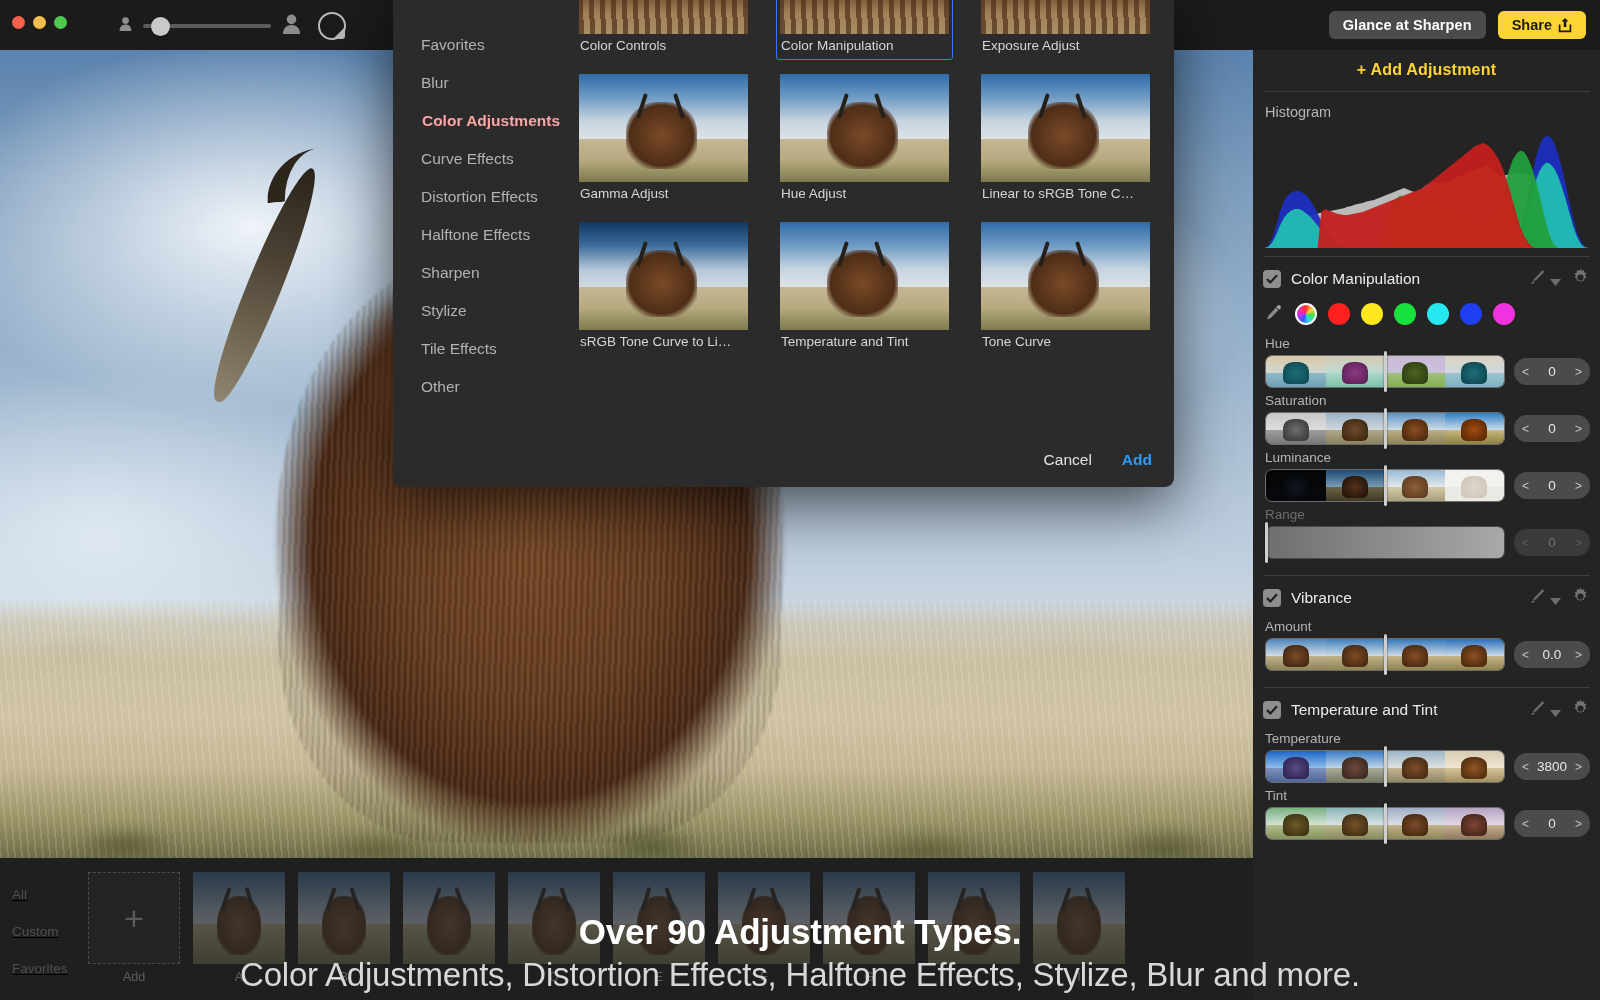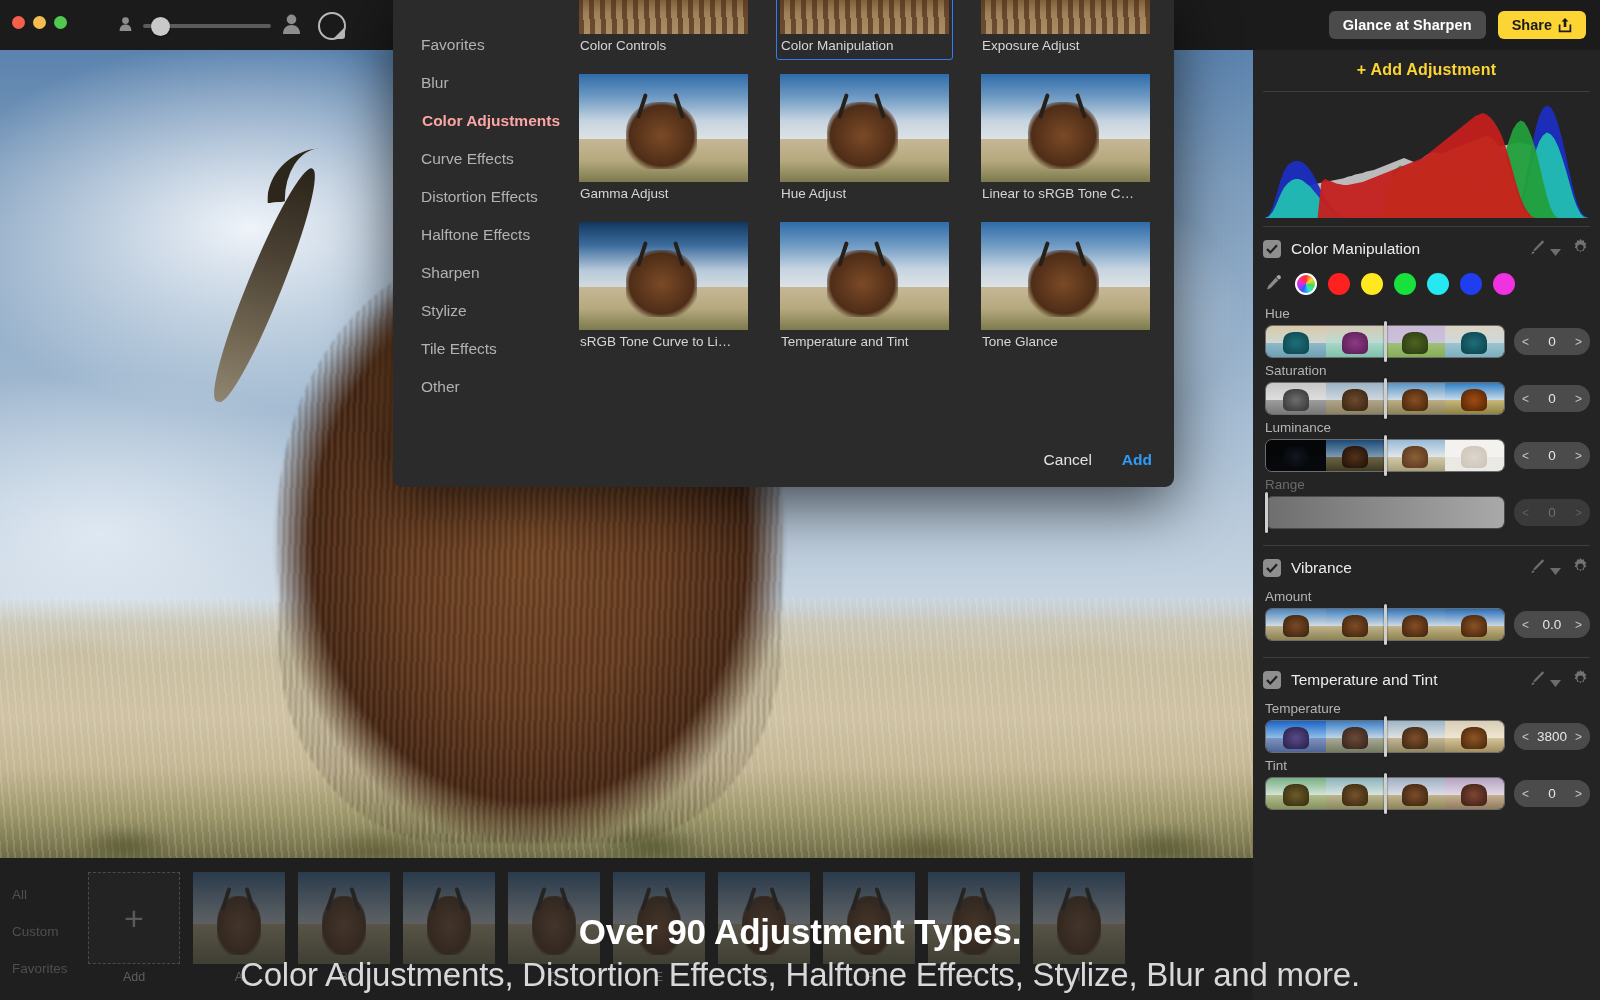--- a/index.html
+++ b/index.html
@@ -238,21 +238,21 @@
   .tp.crop .g { height: 100%; background: linear-gradient(180deg,#5d4b32 0%,#b0a27a 45%,#c9bc95 100%); }
   .tp.crop .c { left: 0; width: 100%; height: 100%; bottom: 0; border-radius: 0;
      background: repeating-linear-gradient(88deg, rgba(90,56,30,.85) 0 5px, rgba(140,96,54,.5) 5px 11px); }
   .tp.dark .s { background: linear-gradient(180deg,#11375f 0%,#3d6d9d 35%,#b7c9da 72%,#d6dde0 100%); }
 
   
   .filmstrip {
     position: absolute; left: 0; bottom: 0; width: 1253px; height: 142px;
     background: #1f1f1f; z-index: 16;
   }
-  .fs-side { position: absolute; left: 12px; top: 18px; }
+  .fs-side { position: absolute; left: 12px; top: 18px; text-decoration: underline; }
   .fs-side div { color: #4f4f4f; font-size: 13.5px; padding: 11px 0; }
   .fs-items { position: absolute; left: 88px; top: 14px; display: flex; gap: 13px; }
   .fs-item { width: 92px; text-align: center; }
   .fs-box { width: 92px; height: 92px; background: #2a2a2a; position: relative; overflow: hidden; }
   .fs-box.add { border: 1.5px dashed #4a4a4a; background: #232323;
                 display: flex; align-items: center; justify-content: center; }
   .fs-box.sel { outline: 1.5px solid #6c7a88; }
   .fs-plus { color: #5a5a5a; font-size: 34px; line-height: 1; font-weight: 300; }
   .fs-cap { color: #5e5e5e; font-size: 12.5px; margin-top: 6px; }
   .fs-mini { position: absolute; inset: 0; opacity: .32; }
@@ -448,20 +448,21 @@
             </div>
           </div>
           <div class="fs-cap">I</div>
         </div>
       </div>
   </div>
 
   <div class="sidebar">
     <div class="add-adj">+ Add Adjustment</div>
     <div class="divider"></div>
+    <div class="sb-label">Histogram</div>
     <div class="histogram">
       <svg id="hist-svg" viewBox="0 0 300 120" preserveAspectRatio="none">
           <path d="M0,120 L0.00,120.00 L3.49,118.50 L6.98,115.50 L10.47,109.50 L13.95,102.00 L17.44,97.50 L20.93,95.25 L24.42,94.50 L27.91,93.75 L31.40,93.00 L34.88,91.50 L38.37,90.00 L41.86,87.75 L45.35,86.25 L48.84,85.50 L52.33,84.75 L55.81,84.00 L59.30,83.25 L62.79,82.50 L66.28,81.75 L69.77,81.00 L73.26,80.25 L76.74,78.75 L80.23,78.00 L83.72,76.50 L87.21,75.75 L90.70,75.00 L94.19,73.50 L97.67,72.75 L101.16,72.00 L104.65,70.50 L108.14,69.00 L111.63,67.50 L115.12,66.00 L118.60,64.50 L122.09,63.00 L125.58,61.50 L129.07,60.00 L132.56,61.50 L136.05,63.00 L139.53,64.50 L143.02,63.00 L146.51,60.00 L150.00,57.00 L153.49,55.50 L156.98,54.00 L160.47,54.75 L163.95,55.50 L167.44,56.25 L170.93,57.00 L174.42,57.75 L177.91,58.50 L181.40,59.25 L184.88,60.00 L188.37,60.75 L191.86,60.00 L195.35,58.50 L198.84,57.00 L202.33,55.50 L205.81,54.00 L209.30,52.50 L212.79,51.00 L216.28,49.50 L219.77,48.00 L223.26,47.25 L226.74,46.50 L230.23,45.75 L233.72,45.00 L237.21,45.00 L240.70,45.75 L244.19,46.50 L247.67,47.25 L251.16,48.00 L254.65,48.75 L258.14,49.50 L261.63,50.25 L265.12,51.00 L268.60,52.50 L272.09,55.50 L275.58,61.50 L279.07,72.00 L282.56,85.50 L286.05,99.00 L289.53,109.50 L293.02,115.50 L296.51,118.50 L300.00,120.00 L300,120 Z" fill="#c9c9c9" fill-opacity="0.92"></path>
           <path d="M0,120 L0.00,120.00 L3.49,117.00 L6.98,109.50 L10.47,97.50 L13.95,84.00 L17.44,73.50 L20.93,67.50 L24.42,64.50 L27.91,63.00 L31.40,63.00 L34.88,64.50 L38.37,67.50 L41.86,72.00 L45.35,78.00 L48.84,85.50 L52.33,93.00 L55.81,100.50 L59.30,106.50 L62.79,111.00 L66.28,114.00 L69.77,117.00 L73.26,118.50 L76.74,120.00 L80.23,120.00 L83.72,120.00 L87.21,120.00 L90.70,120.00 L94.19,120.00 L97.67,120.00 L101.16,120.00 L104.65,120.00 L108.14,120.00 L111.63,120.00 L115.12,120.00 L118.60,120.00 L122.09,120.00 L125.58,120.00 L129.07,120.00 L132.56,120.00 L136.05,120.00 L139.53,120.00 L143.02,120.00 L146.51,120.00 L150.00,120.00 L153.49,120.00 L156.98,120.00 L160.47,120.00 L163.95,120.00 L167.44,120.00 L170.93,120.00 L174.42,120.00 L177.91,120.00 L181.40,120.00 L184.88,120.00 L188.37,120.00 L191.86,120.00 L195.35,120.00 L198.84,120.00 L202.33,120.00 L205.81,120.00 L209.30,120.00 L212.79,120.00 L216.28,120.00 L219.77,120.00 L223.26,120.00 L226.74,120.00 L230.23,120.00 L233.72,115.50 L237.21,105.00 L240.70,88.50 L244.19,69.00 L247.67,49.50 L251.16,31.50 L254.65,18.00 L258.14,10.50 L261.63,7.50 L265.12,9.00 L268.60,15.00 L272.09,25.50 L275.58,39.00 L279.07,55.50 L282.56,73.50 L286.05,90.00 L289.53,103.50 L293.02,112.50 L296.51,118.50 L300.00,120.00 L300,120 Z" fill="#1c2fc0" fill-opacity="0.95"></path>
           <path d="M0,120 L0.00,120.00 L3.49,118.50 L6.98,114.00 L10.47,106.50 L13.95,97.50 L17.44,90.00 L20.93,85.50 L24.42,82.50 L27.91,81.00 L31.40,81.00 L34.88,82.50 L38.37,85.50 L41.86,88.50 L45.35,93.00 L48.84,97.50 L52.33,102.00 L55.81,106.50 L59.30,110.25 L62.79,113.25 L66.28,115.50 L69.77,117.75 L73.26,119.25 L76.74,120.00 L80.23,120.00 L83.72,120.00 L87.21,120.00 L90.70,120.00 L94.19,120.00 L97.67,120.00 L101.16,120.00 L104.65,120.00 L108.14,120.00 L111.63,120.00 L115.12,120.00 L118.60,120.00 L122.09,120.00 L125.58,120.00 L129.07,120.00 L132.56,120.00 L136.05,120.00 L139.53,120.00 L143.02,120.00 L146.51,120.00 L150.00,120.00 L153.49,120.00 L156.98,120.00 L160.47,120.00 L163.95,120.00 L167.44,120.00 L170.93,120.00 L174.42,120.00 L177.91,120.00 L181.40,120.00 L184.88,120.00 L188.37,120.00 L191.86,120.00 L195.35,120.00 L198.84,120.00 L202.33,120.00 L205.81,120.00 L209.30,120.00 L212.79,120.00 L216.28,120.00 L219.77,120.00 L223.26,120.00 L226.74,120.00 L230.23,120.00 L233.72,117.00 L237.21,109.50 L240.70,97.50 L244.19,82.50 L247.67,67.50 L251.16,54.00 L254.65,43.50 L258.14,37.50 L261.63,34.50 L265.12,36.00 L268.60,40.50 L272.09,48.00 L275.58,58.50 L279.07,70.50 L282.56,84.00 L286.05,97.50 L289.53,108.00 L293.02,115.50 L296.51,119.25 L300.00,120.00 L300,120 Z" fill="#22bdb2" fill-opacity="0.95"></path>
           <path d="M0,120 L0.00,120.00 L3.49,120.00 L6.98,120.00 L10.47,120.00 L13.95,120.00 L17.44,120.00 L20.93,120.00 L24.42,120.00 L27.91,120.00 L31.40,120.00 L34.88,120.00 L38.37,120.00 L41.86,120.00 L45.35,120.00 L48.84,120.00 L52.33,120.00 L55.81,120.00 L59.30,120.00 L62.79,120.00 L66.28,120.00 L69.77,120.00 L73.26,120.00 L76.74,120.00 L80.23,120.00 L83.72,120.00 L87.21,120.00 L90.70,120.00 L94.19,120.00 L97.67,120.00 L101.16,120.00 L104.65,120.00 L108.14,120.00 L111.63,120.00 L115.12,120.00 L118.60,73.50 L122.09,70.50 L125.58,67.50 L129.07,69.00 L132.56,72.00 L136.05,75.00 L139.53,76.50 L143.02,75.00 L146.51,72.00 L150.00,69.00 L153.49,66.00 L156.98,67.50 L160.47,70.50 L163.95,73.50 L167.44,75.00 L170.93,76.50 L174.42,78.00 L177.91,79.50 L181.40,81.00 L184.88,82.50 L188.37,84.00 L191.86,85.50 L195.35,87.00 L198.84,88.50 L202.33,90.00 L205.81,88.50 L209.30,85.50 L212.79,81.00 L216.28,75.00 L219.77,66.00 L223.26,54.00 L226.74,42.00 L230.23,31.50 L233.72,25.50 L237.21,22.50 L240.70,24.00 L244.19,30.00 L247.67,39.00 L251.16,51.00 L254.65,66.00 L258.14,82.50 L261.63,97.50 L265.12,109.50 L268.60,117.00 L272.09,120.00 L275.58,120.00 L279.07,120.00 L282.56,120.00 L286.05,120.00 L289.53,120.00 L293.02,120.00 L296.51,120.00 L300.00,120.00 L300,120 Z" fill="#22a03c" fill-opacity="0.95"></path>
           <path d="M0,120 L0.00,120.00 L3.49,120.00 L6.98,120.00 L10.47,120.00 L13.95,120.00 L17.44,120.00 L20.93,120.00 L24.42,120.00 L27.91,120.00 L31.40,120.00 L34.88,120.00 L38.37,120.00 L41.86,120.00 L45.35,120.00 L48.84,120.00 L52.33,120.00 L55.81,120.00 L59.30,120.00 L62.79,120.00 L66.28,120.00 L69.77,120.00 L73.26,120.00 L76.74,120.00 L80.23,120.00 L83.72,120.00 L87.21,120.00 L90.70,120.00 L94.19,120.00 L97.67,120.00 L101.16,120.00 L104.65,120.00 L108.14,120.00 L111.63,85.50 L115.12,82.50 L118.60,78.00 L122.09,75.00 L125.58,72.00 L129.07,70.50 L132.56,69.00 L136.05,67.50 L139.53,66.00 L143.02,64.50 L146.51,63.00 L150.00,61.50 L153.49,60.00 L156.98,58.50 L160.47,57.00 L163.95,55.50 L167.44,54.00 L170.93,52.50 L174.42,51.00 L177.91,49.50 L181.40,48.00 L184.88,46.50 L188.37,45.00 L191.86,43.50 L195.35,42.00 L198.84,40.50 L202.33,39.00 L205.81,37.50 L209.30,39.00 L212.79,42.00 L216.28,46.50 L219.77,52.50 L223.26,60.00 L226.74,70.50 L230.23,82.50 L233.72,94.50 L237.21,105.00 L240.70,112.50 L244.19,117.00 L247.67,120.00 L251.16,120.00 L254.65,120.00 L258.14,120.00 L261.63,120.00 L265.12,120.00 L268.60,120.00 L272.09,120.00 L275.58,120.00 L279.07,120.00 L282.56,120.00 L286.05,120.00 L289.53,120.00 L293.02,120.00 L296.51,120.00 L300.00,120.00 L300,120 Z" fill="#c9bb22" fill-opacity="0.95"></path>
           <path d="M0,120 L0.00,120.00 L3.49,120.00 L6.98,120.00 L10.47,120.00 L13.95,120.00 L17.44,120.00 L20.93,120.00 L24.42,120.00 L27.91,120.00 L31.40,120.00 L34.88,120.00 L38.37,120.00 L41.86,120.00 L45.35,120.00 L48.84,120.00 L52.33,84.00 L55.81,81.00 L59.30,82.50 L62.79,84.00 L66.28,85.50 L69.77,86.25 L73.26,87.00 L76.74,87.00 L80.23,86.25 L83.72,85.50 L87.21,84.75 L90.70,84.00 L94.19,82.50 L97.67,81.00 L101.16,79.50 L104.65,78.00 L108.14,76.50 L111.63,75.00 L115.12,73.50 L118.60,72.00 L122.09,70.50 L125.58,69.00 L129.07,67.50 L132.56,66.00 L136.05,64.50 L139.53,63.00 L143.02,61.50 L146.51,60.00 L150.00,57.00 L153.49,54.00 L156.98,51.00 L160.47,48.00 L163.95,45.00 L167.44,42.00 L170.93,39.00 L174.42,36.00 L177.91,33.00 L181.40,30.00 L184.88,27.00 L188.37,24.00 L191.86,21.00 L195.35,18.00 L198.84,16.50 L202.33,15.00 L205.81,16.50 L209.30,19.50 L212.79,24.00 L216.28,30.00 L219.77,37.50 L223.26,48.00 L226.74,60.00 L230.23,73.50 L233.72,87.00 L237.21,99.00 L240.70,108.00 L244.19,114.00 L247.67,118.50 L251.16,120.00 L254.65,120.00 L258.14,120.00 L261.63,120.00 L265.12,120.00 L268.60,120.00 L272.09,120.00 L275.58,120.00 L279.07,120.00 L282.56,120.00 L286.05,120.00 L289.53,120.00 L293.02,120.00 L296.51,120.00 L300.00,120.00 L300,120 Z" fill="#c3201e" fill-opacity="0.95"></path>
         </svg>
     </div>
@@ -886,21 +887,21 @@
           <div class="cell">
             <div class="thumb">
               <div class="tp">
                 <div class="s"></div>
                 <div class="g"></div>
                 <div class="c"></div>
                 <div class="h1"></div>
                 <div class="h2"></div>
               </div>
             </div>
-            <div class="cell-label">Tone Glance</div>
+            <div class="cell-label">Tone Curve</div>
           </div>
         </div>
       <div class="dlg-actions">
         <button class="btn-cancel">Cancel</button>
         <button class="btn-add">Add</button>
       </div>
     </div>
   </div>
 
   <div class="caption">

